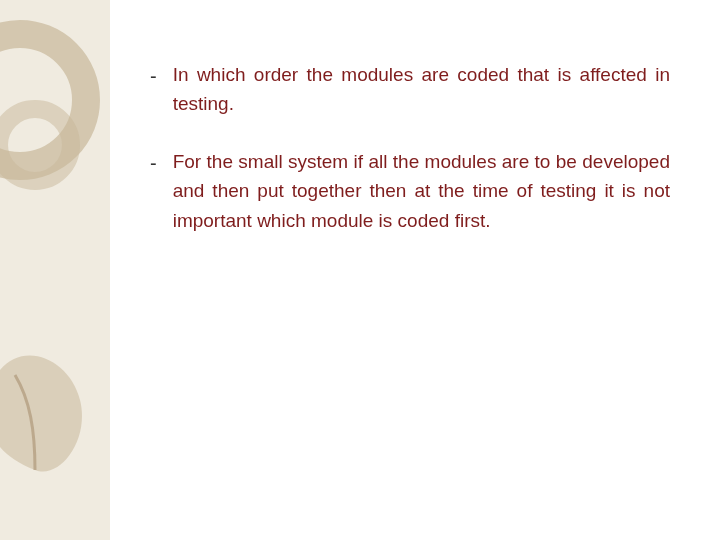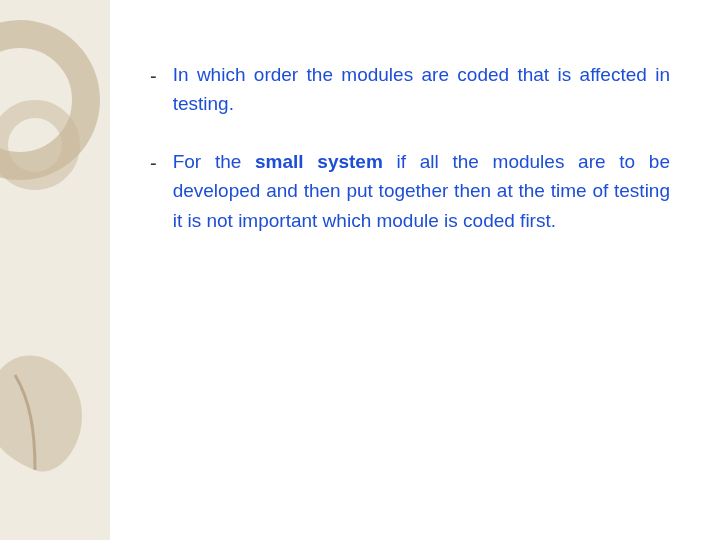--- a/index.html
+++ b/index.html
@@ -93,27 +93,27 @@
     .bullet-dash {
       font-size: 20px;
       color: #333;
       line-height: 1.5;
       flex-shrink: 0;
       margin-top: 1px;
     }
 
     .bullet-text {
       font-size: 19px;
-      color: #1d4ed8;
+      color: #7f1d1d;
       line-height: 1.55;
       text-align: justify;
     }
 
     .bullet-text strong {
-      font-weight: 700;
+      font-weight: 400;
       font-size: 19px;
     }
   </style>
 </head>
 <body>
 
 <div class="slide-container">
   <div class="left-decoration">
     <div class="decoration-circle-large"></div>
     <div class="decoration-circle-small"></div>

